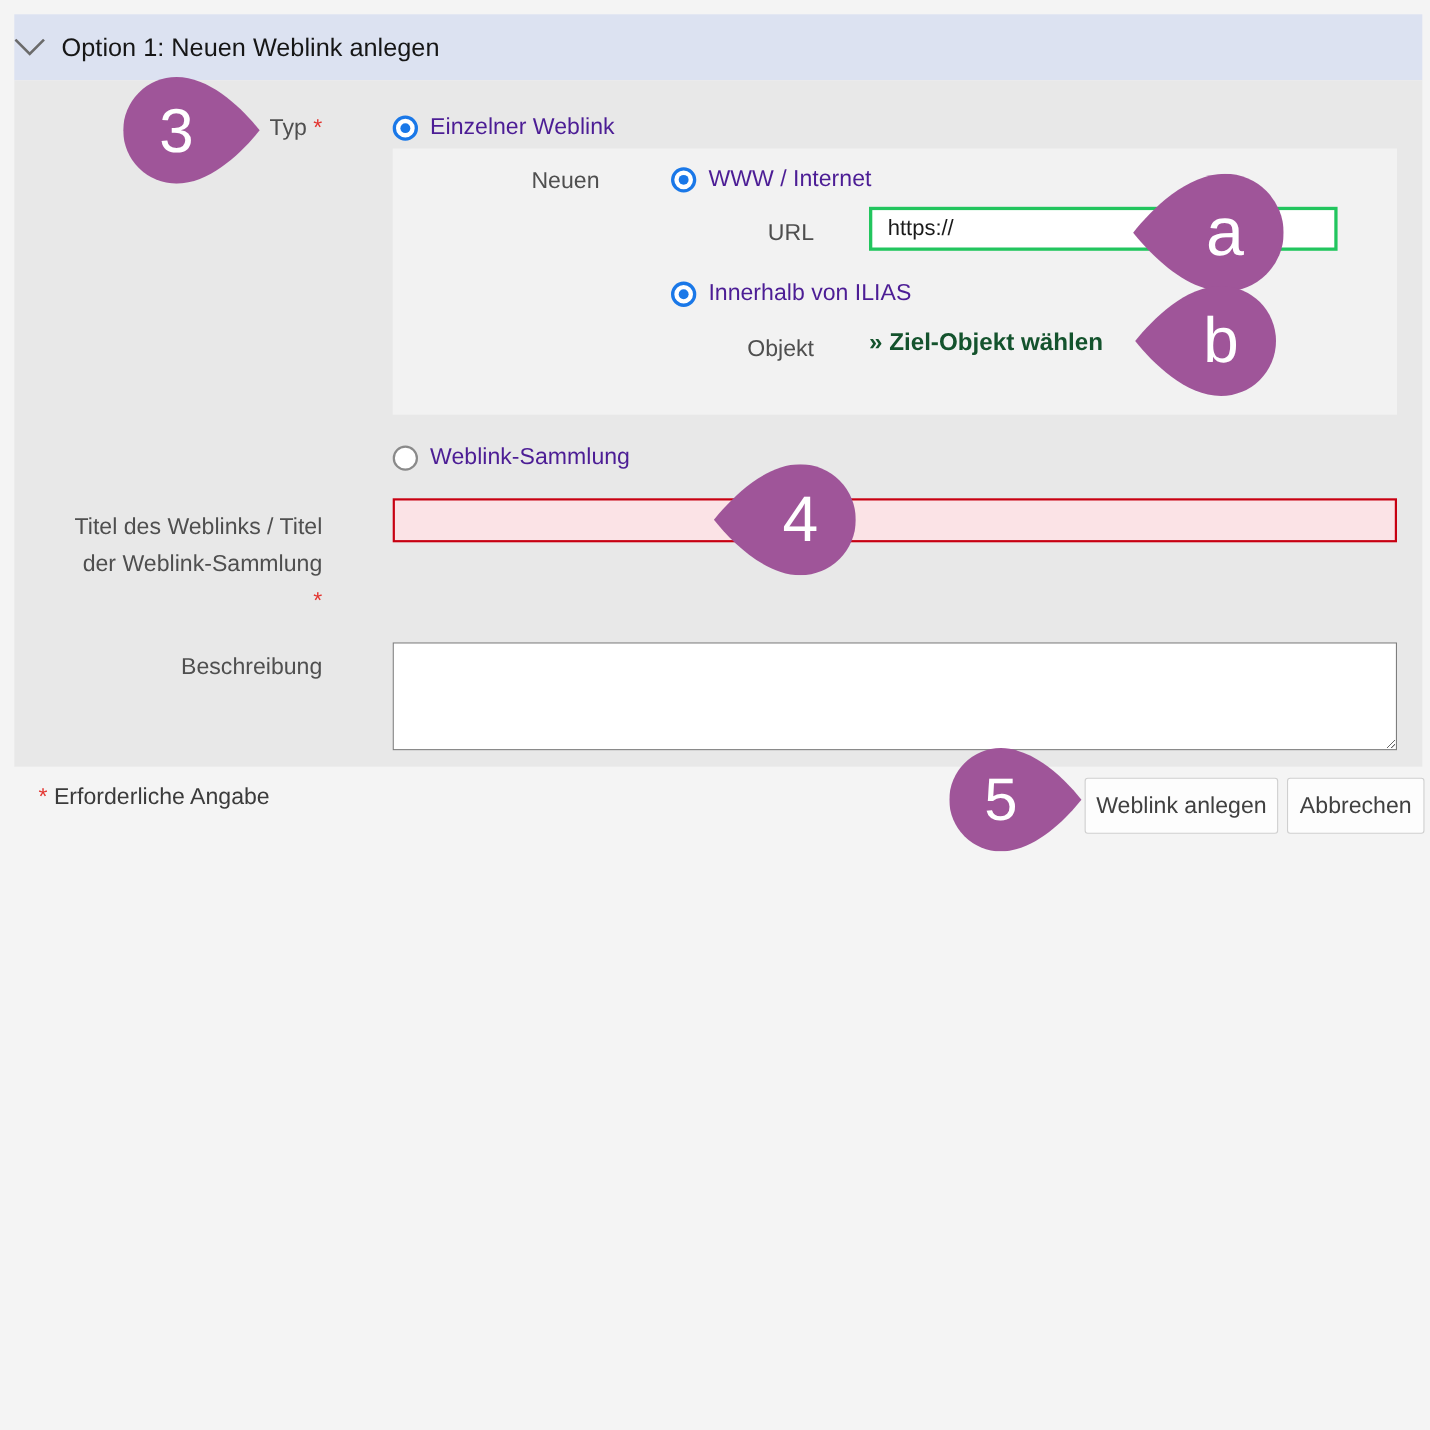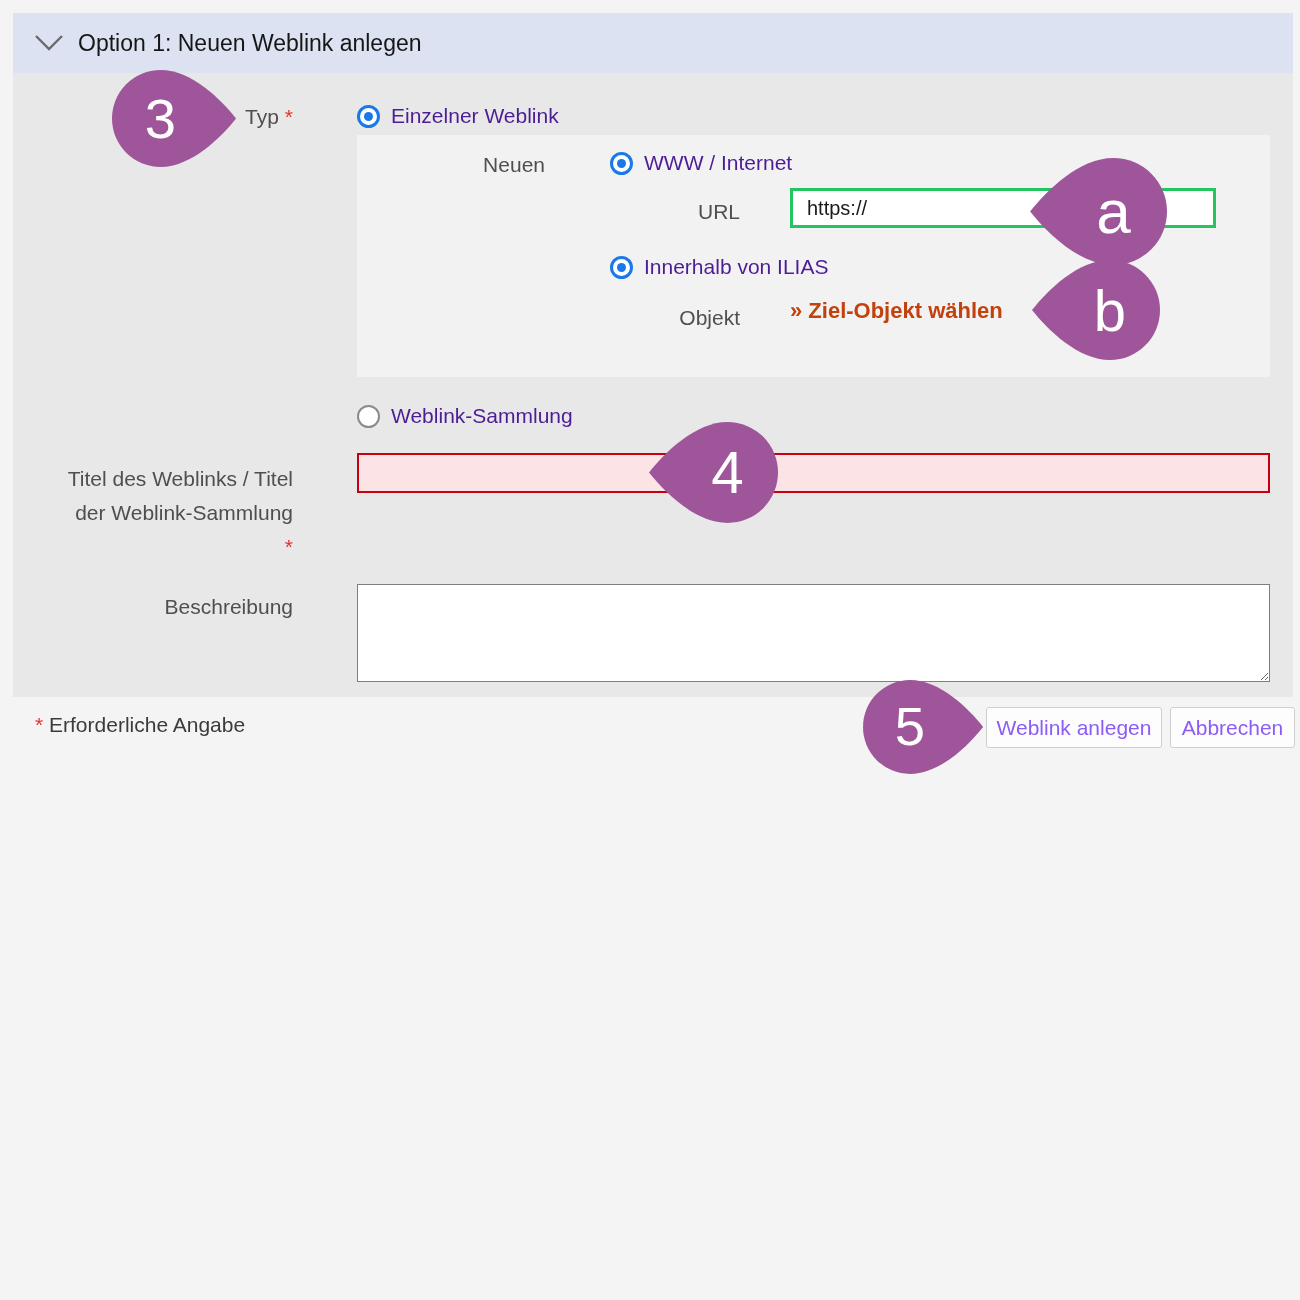--- a/index.html
+++ b/index.html
@@ -9,21 +9,21 @@
     font-family:"Liberation Sans","DejaVu Sans",sans-serif;
     color:#4f4f4f;
     overflow:hidden;
   }
   .page { position:relative; width:1300px; height:1300px; }
 
   
   .acc-header {
     position:absolute; left:13px; top:13px; width:1280px; height:60px;
     background:#dce2f1; display:flex; align-items:center; gap:15px;
-    padding-left:22px; cursor:pointer;
+    cursor:pointer;
   }
   .acc-title { font-size:23px; color:#161616; }
   .chevron { width:28px; height:16px; display:block; }
 
   
   .form-panel {
     position:absolute; left:13px; top:73px; width:1280px; height:624px;
     background:#e8e8e8;
   }
   .lbl {
@@ -51,42 +51,42 @@
   }
 
   .text-input {
     position:absolute; border:3px solid #22c55e; background:#fff;
     font-family:inherit; font-size:20px; color:#1a1a1a; padding:0 14px;
   }
   .url-input { left:433px; top:53px; width:426px; height:40px; }
 
   .objekt-link {
     position:absolute; left:433px; top:163px; font-size:22px; font-weight:600;
-    color:#c2410c; text-decoration:none; white-space:nowrap; cursor:pointer;
+    color:#14532d; text-decoration:none; white-space:nowrap; cursor:pointer;
   }
 
   .titel-input {
     position:absolute; left:344px; top:380px; width:913px; height:40px;
     border:2px solid #c70011; background:#fbe3e6;
     font-family:inherit; font-size:20px; color:#1a1a1a; padding:0 12px;
   }
   .besch-textarea {
     position:absolute; left:344px; top:511px; width:913px; height:98px;
     border:1px solid #7e7e7e; background:#fff; resize:both;
     font-family:inherit; font-size:20px; color:#1a1a1a; padding:6px 12px;
   }
 
   
   .req-note {
     position:absolute; left:35px; top:713px; font-size:21px; color:#3b3b3b;
   }
   .btn {
-    position:absolute; top:707px; height:41px; background:#fdfdfd;
+    position:absolute; top:707px; height:51px; background:#fdfdfd;
     border:1px solid #cfcfcf; border-radius:3px; font-family:inherit;
-    font-size:21px; color:#8b5cf6; cursor:pointer; white-space:nowrap;
+    font-size:21px; color:#404040; cursor:pointer; white-space:nowrap;
     display:flex; align-items:center; justify-content:center;
   }
   .btn-submit { left:986px; width:176px; }
   .btn-cancel { left:1170px; width:125px; }
 
   
   .marker { position:absolute; pointer-events:none; }
   .marker svg { display:block; width:100%; height:100%; }
   .marker text {
     fill:#ffffff; font-family:"Liberation Sans","DejaVu Sans",sans-serif;

